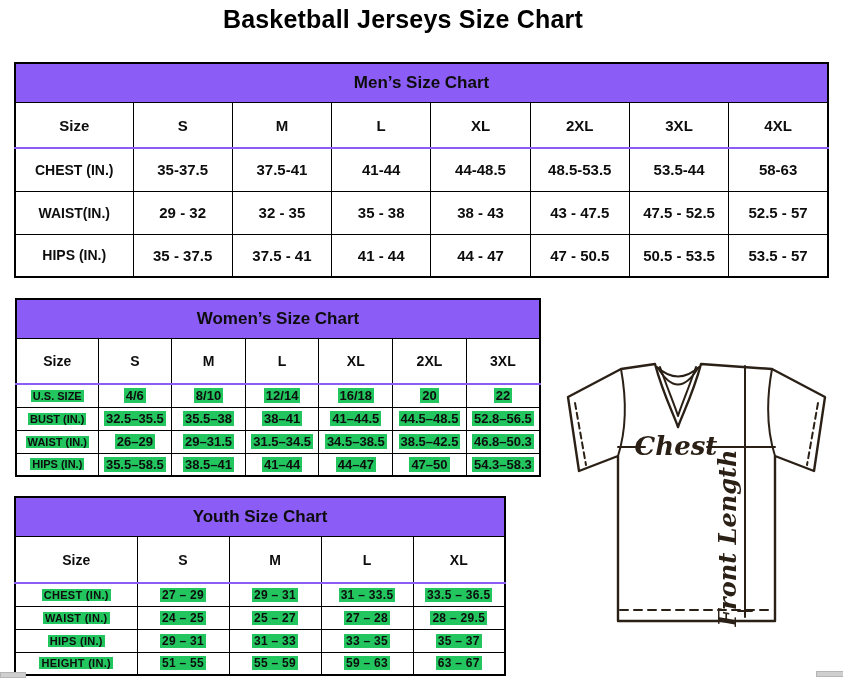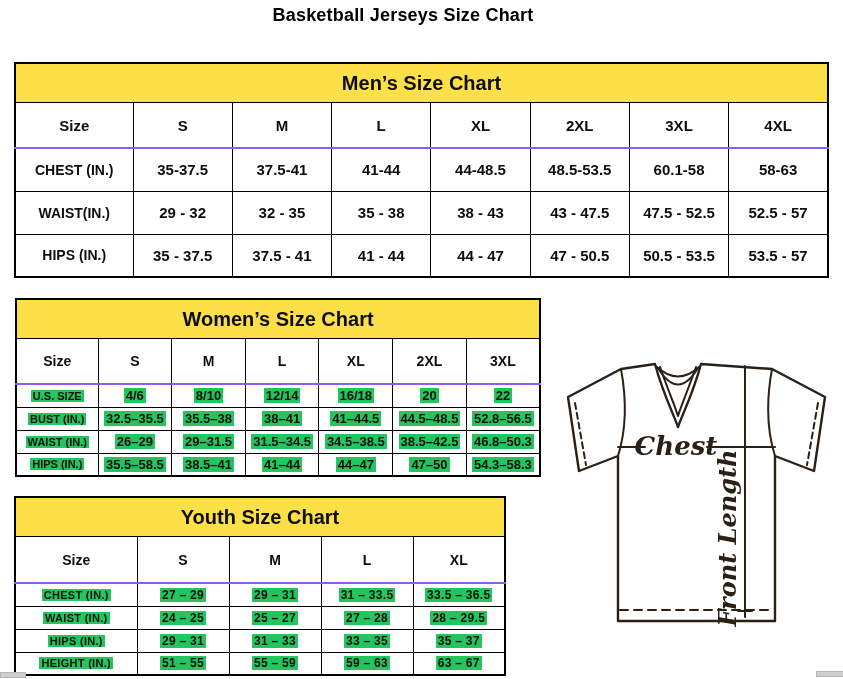--- a/index.html
+++ b/index.html
@@ -2,31 +2,31 @@
 <html><head>
 <meta charset="utf-8">
 <style>
   html,body{margin:0;padding:0;}
   body{
     width:843px;height:679px;position:relative;background:#ffffff;
     font-family:"Liberation Sans",sans-serif;color:#000;overflow:hidden;
   }
   .page-title{
     position:absolute;top:5px;left:0;width:806px;text-align:center;
-    font-size:18px;font-weight:bold;letter-spacing:.2px;
+    font-size:25px;font-weight:bold;letter-spacing:.2px;
   }
   table{
     position:absolute;border-collapse:collapse;table-layout:fixed;background:#fff;
     border:2px solid #000;
   }
   th,td{
     border:1px solid #000;text-align:center;vertical-align:middle;
     font-weight:bold;padding:0;color:#0d0d0d;
   }
-  tr.band th{background:#fde047;font-size:20px;border-bottom:1px solid #000;}
+  tr.band th{background:#8b5cf6;font-size:17px;border-bottom:1px solid #000;}
   tr.head th{border-bottom:2px solid #8b5cf6;}
   
   .men{left:14px;top:62px;width:815px;}
   .men tr.band th{height:38px;}
   .men tr.head th{height:44px;font-size:15px;}
   .men tbody tr{height:43px;}
   .men tbody td{font-size:15px;}
   .men td.lbl{font-size:14px;}
   .men col.c0{width:118px;}
   
@@ -85,21 +85,21 @@
     </tr>
   </thead>
   <tbody>
     <tr>
       <td class="lbl">CHEST (IN.)</td>
       <td>35-37.5</td>
       <td>37.5-41</td>
       <td>41-44</td>
       <td>44-48.5</td>
       <td>48.5-53.5</td>
-      <td>60.1-58</td>
+      <td>53.5-44</td>
       <td>58-63</td>
     </tr>
     <tr>
       <td class="lbl">WAIST(IN.)</td>
       <td>29 - 32</td>
       <td>32 - 35</td>
       <td>35 - 38</td>
       <td>38 - 43</td>
       <td>43 - 47.5</td>
       <td>47.5 - 52.5</td>

